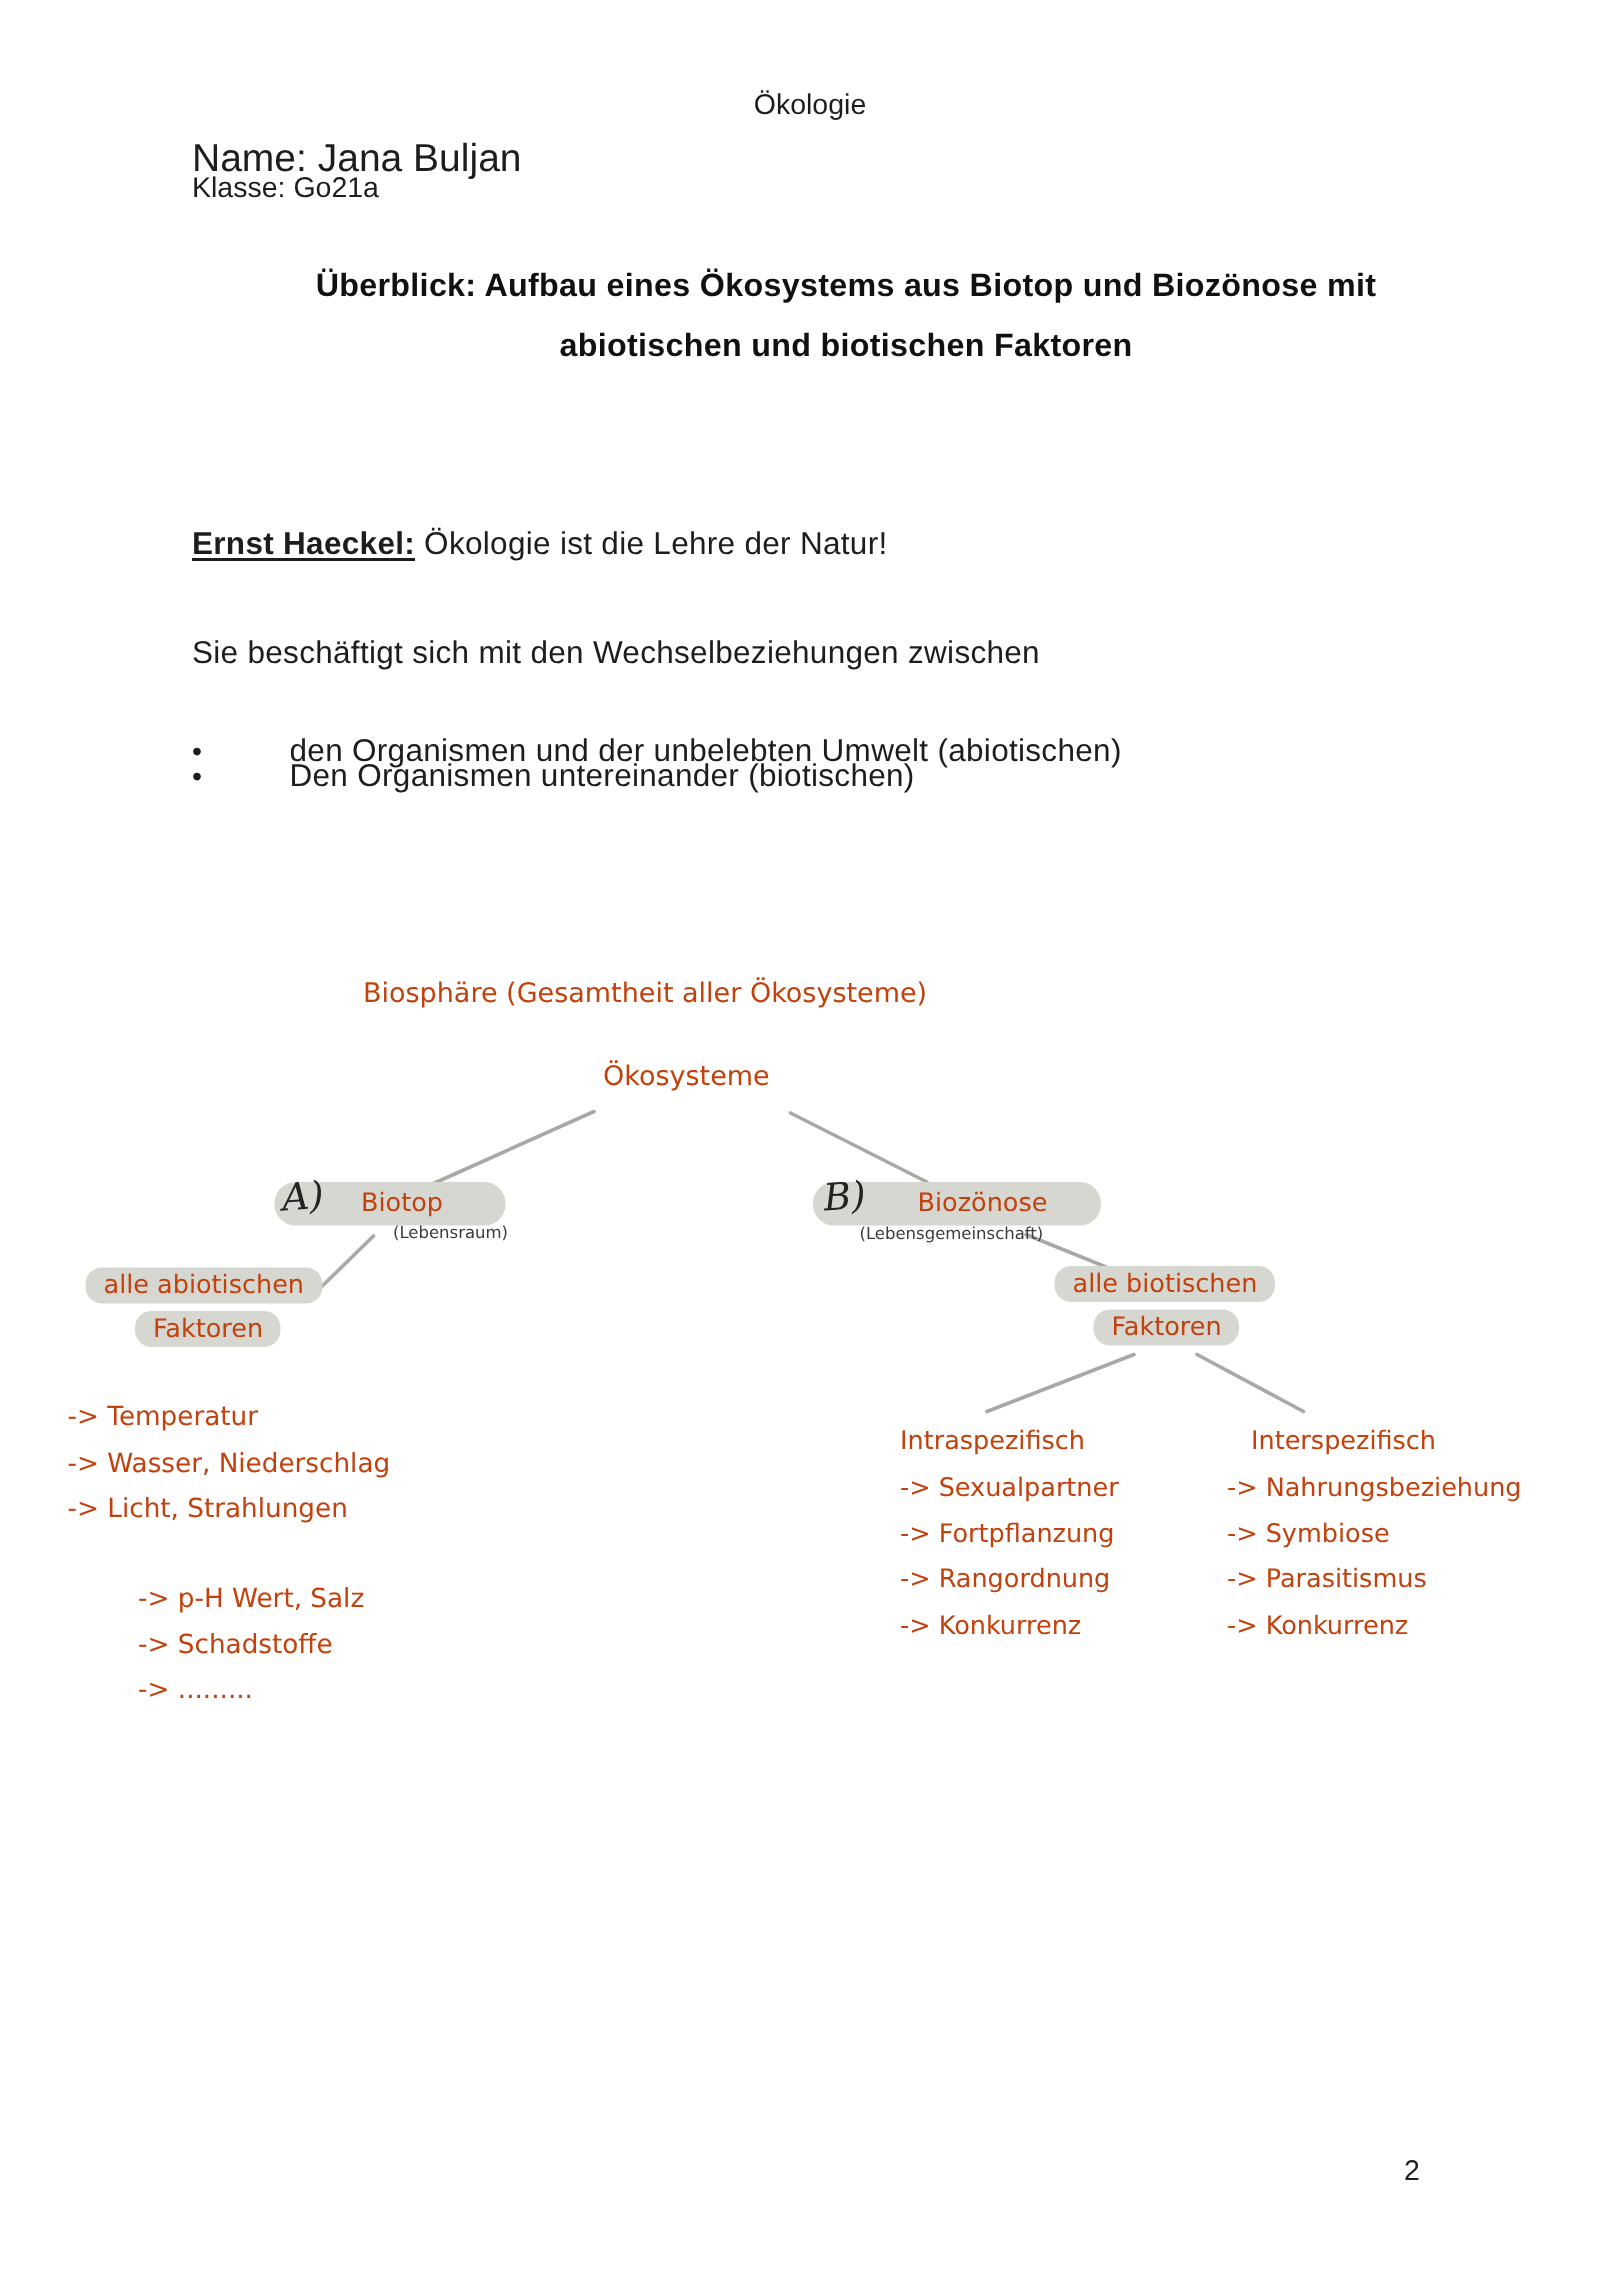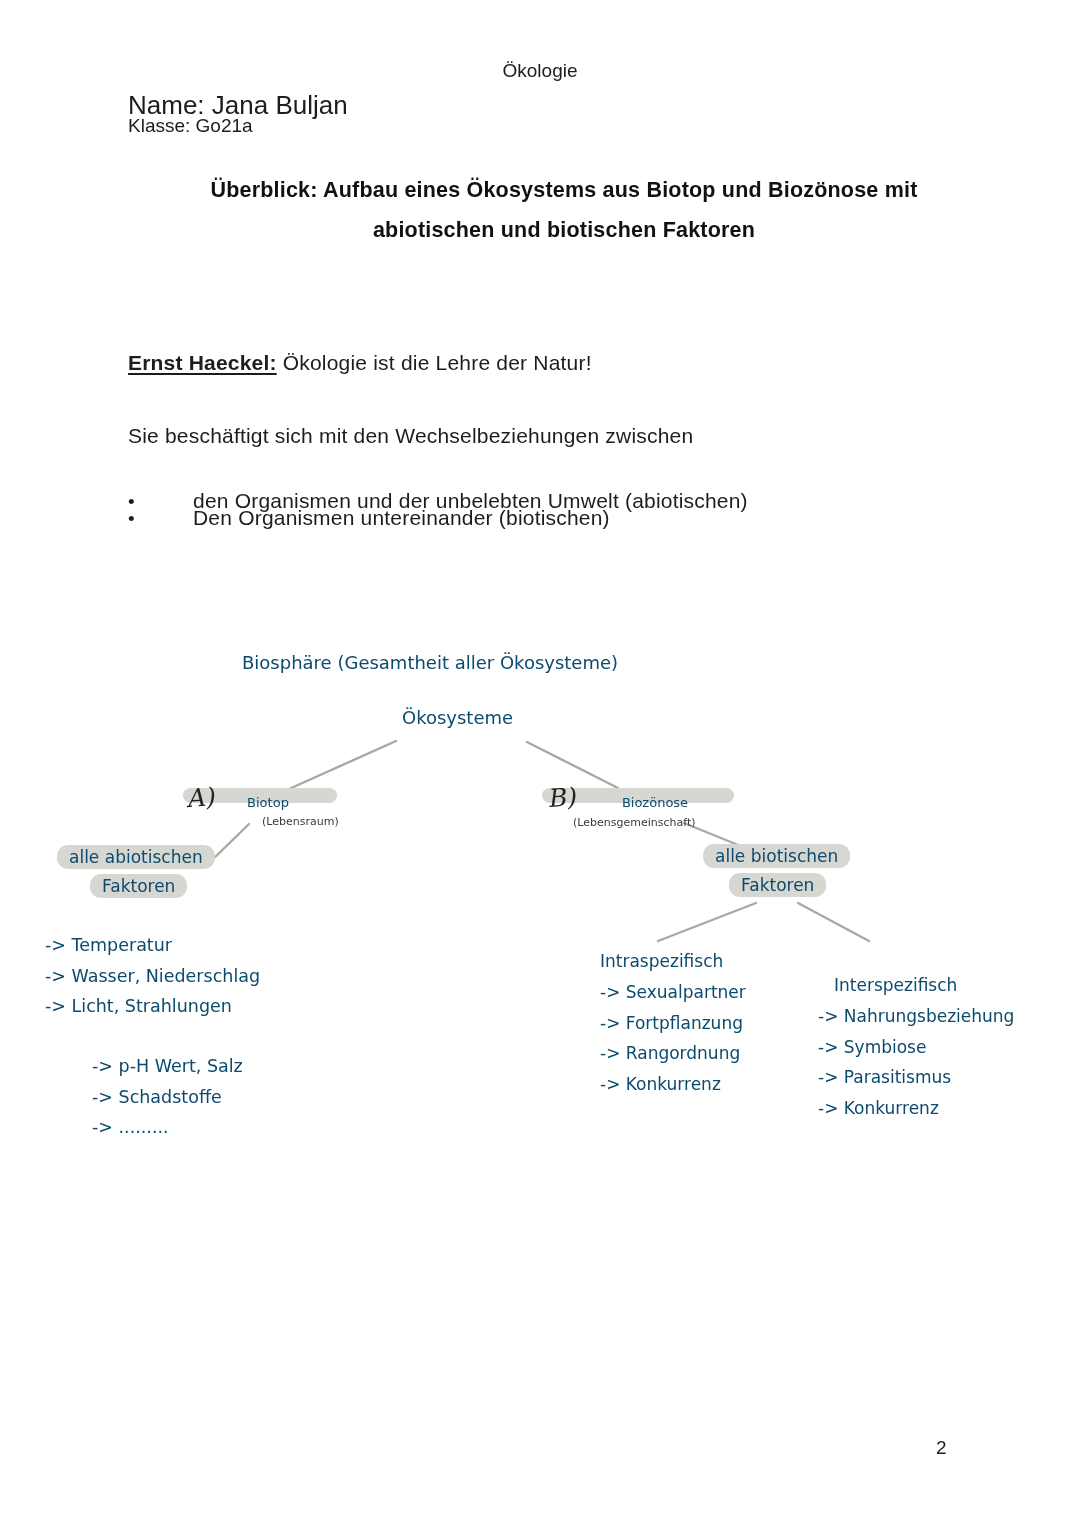--- a/index.html
+++ b/index.html
@@ -34,30 +34,30 @@
   .haeckel b {
     text-decoration: underline;
     text-decoration-thickness: 2px;
     text-underline-offset: 3px;
   }
   .lead { top: 424px; left: 128px; font-size: 21px; letter-spacing: 0.2px; }
   .bullet-row { left: 128px; font-size: 21px; letter-spacing: 0.2px; }
   .bullet-row .dot { display: inline-block; width: 65px; font-size: 19px; }
 
   
-  .dg { font-family: "DejaVu Sans", sans-serif; color: #0c4a6e; }
+  .dg { font-family: "DejaVu Sans", sans-serif; color: #c2410c; }
   .dg-root   { top: 652px; left: 242px; font-size: 18px; }
   .dg-level1 { top: 707px; left: 402px; font-size: 18px; }
 
   .pill {
     background: #d7d7d2;
     border-radius: 14px;
     text-align: center;
   }
-  .node-pill { height: 15px; line-height: 29px; font-size: 13px; }
+  .node-pill { height: 29px; line-height: 29px; font-size: 17px; }
   .pill-a { top: 788px; left: 183px; width: 138px; padding-left: 16px; }
   .pill-b { top: 788px; left: 542px; width: 158px; padding-left: 34px; }
   .hand {
     font-family: "DejaVu Serif", serif;
     font-style: italic;
     font-size: 25px;
     color: #222;
     transform: rotate(-4deg);
   }
   .prefix-a { top: 783px; left: 188px; }
@@ -70,21 +70,21 @@
   .hl-a2 { top: 874px; left: 90px; }
   .hl-b1 { top: 844px; left: 703px; }
   .hl-b2 { top: 873px; left: 729px; }
 
   .factor-list { font-size: 17.5px; line-height: 30.7px; }
   .list-a1 { top: 930px; left: 45px; }
   .list-a2 { top: 1051px; left: 45px; margin-left: 47px; }
 
   .col { font-size: 17px; line-height: 30.8px; }
   .col-intra { top: 946px; left: 600px; }
-  .col-inter { top: 946px; left: 818px; margin-top: 24px; }
+  .col-inter { top: 946px; left: 818px; }
   .col-title-intra { display: block; }
   .col-title-inter { display: block; padding-left: 16px; }
 
   .page-number { top: 1437px; left: 936px; font-size: 19px; }
 
   svg.connectors { position: absolute; top: 0; left: 0; pointer-events: none; }
   svg.connectors line { stroke: #a8a8a4; stroke-width: 2.4; stroke-linecap: round; }
 </style>
 </head>
 <body>

